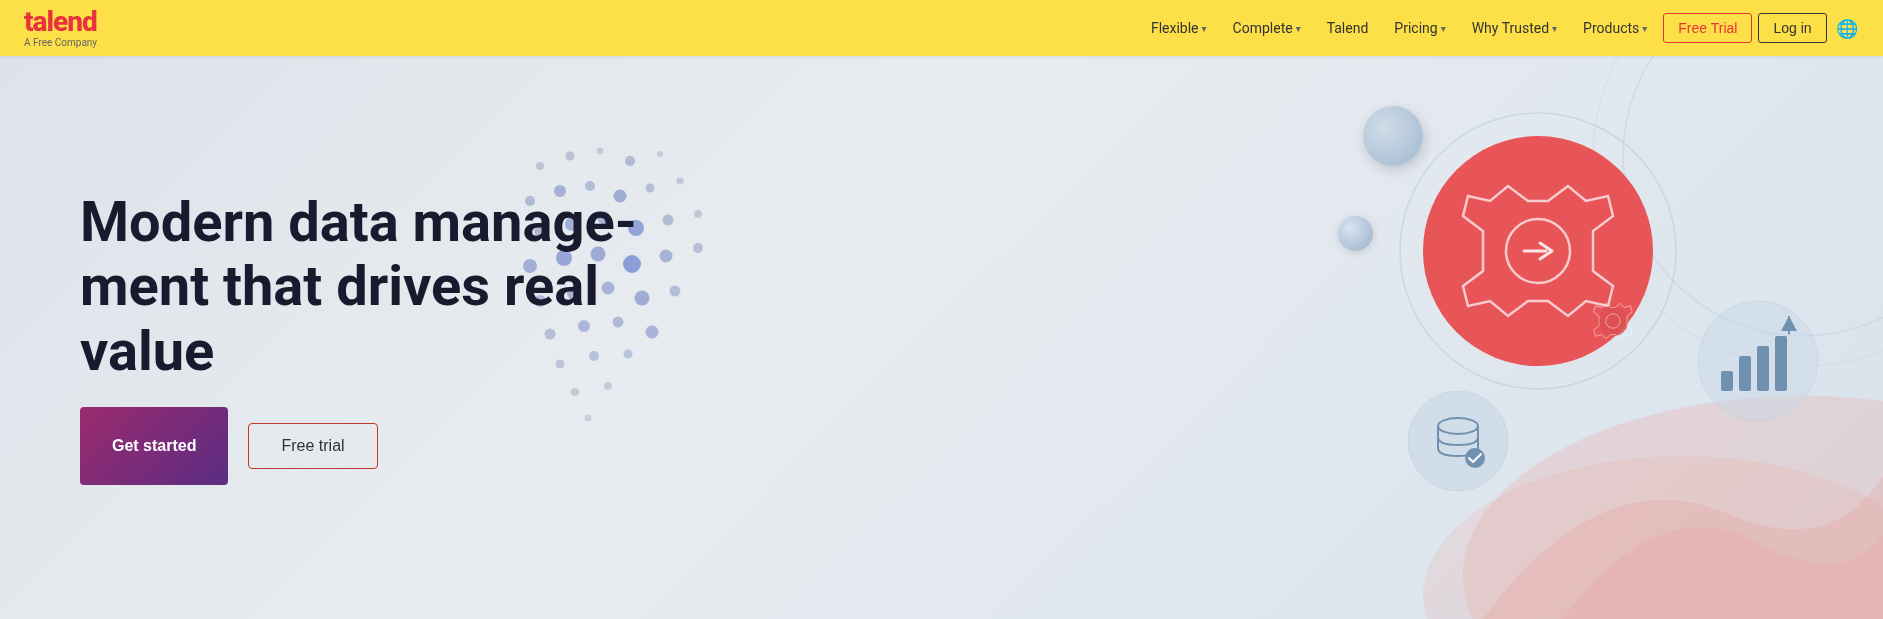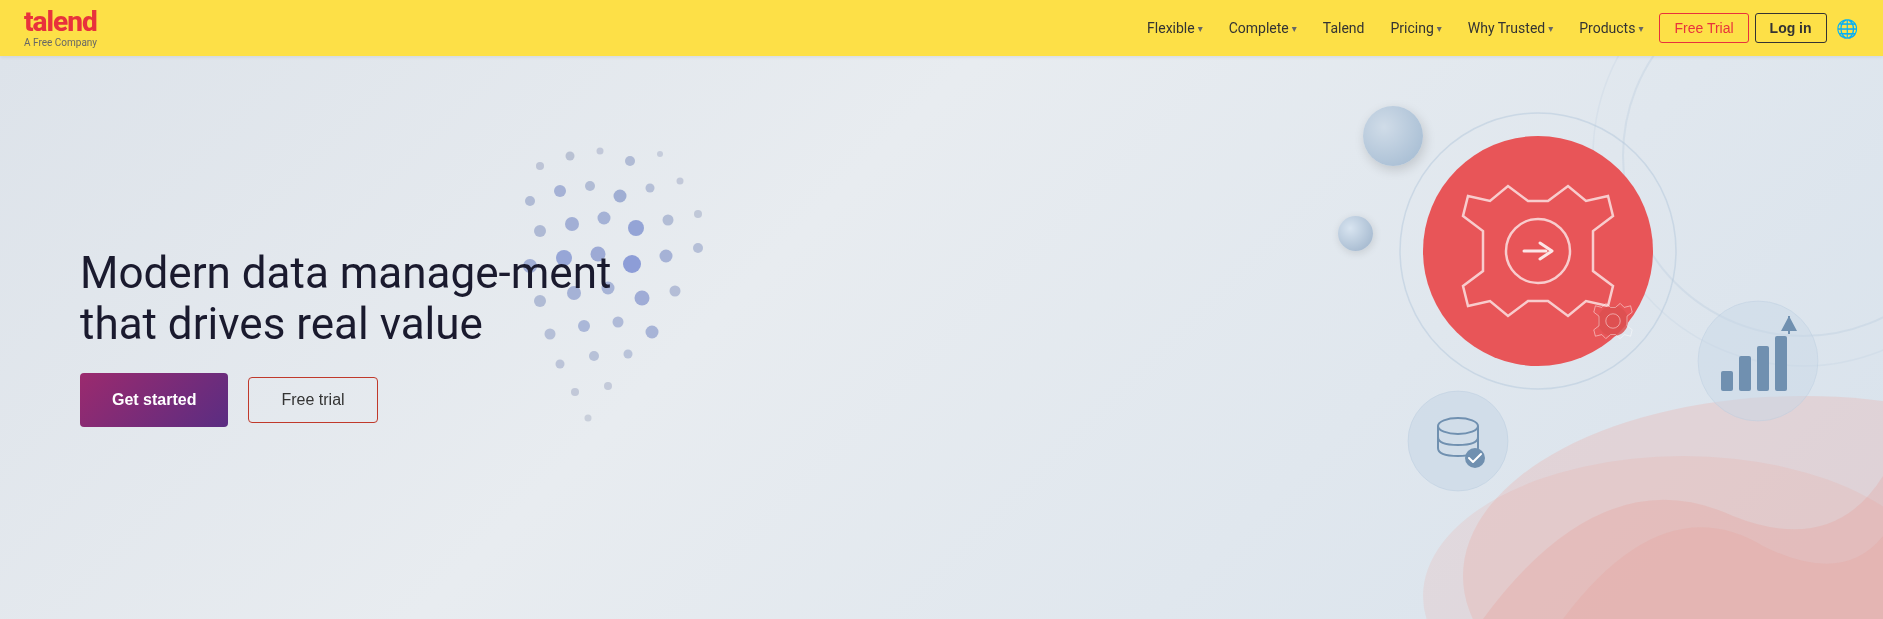--- a/index.html
+++ b/index.html
@@ -65,21 +65,21 @@
       margin-left: 6px;
     }
     .nav-btn-login {
       border: 1.5px solid #333;
       color: #333;
       background: transparent;
       border-radius: 3px;
       padding: 6px 14px;
       font-size: 14px;
       cursor: pointer;
-      font-weight: 700;
+      font-weight: 400;
       margin-left: 6px;
     }
     .globe-icon {
       margin-left: 10px;
       font-size: 18px;
       color: #555;
       cursor: pointer;
     }
 
     
@@ -91,42 +91,42 @@
       position: relative;
       overflow: hidden;
       padding: 60px 80px;
     }
     .hero-content {
       max-width: 560px;
       position: relative;
       z-index: 2;
     }
     .hero-title {
-      font-size: 44px;
-      font-weight: 400;
+      font-size: 56px;
+      font-weight: 700;
       color: #1a1a2e;
       line-height: 1.15;
       margin-bottom: 24px;
     }
     .hero-subtitle {
       font-size: 18px;
       color: #444;
       margin-bottom: 48px;
     }
     .hero-buttons {
       display: flex;
       gap: 20px;
       align-items: center;
     }
     .btn-get-started {
       background: linear-gradient(135deg, #9b2a6e 0%, #5a2d82 100%);
       color: #fff;
       border: none;
       border-radius: 4px;
-      padding: 18px 32px;
+      padding: 30px 32px;
       font-size: 16px;
       font-weight: 600;
       cursor: pointer;
     }
     .btn-free-trial {
       background: transparent;
       color: #333;
       border: 1.5px solid #c0392b;
       border-radius: 4px;
       padding: 13px 32px;

